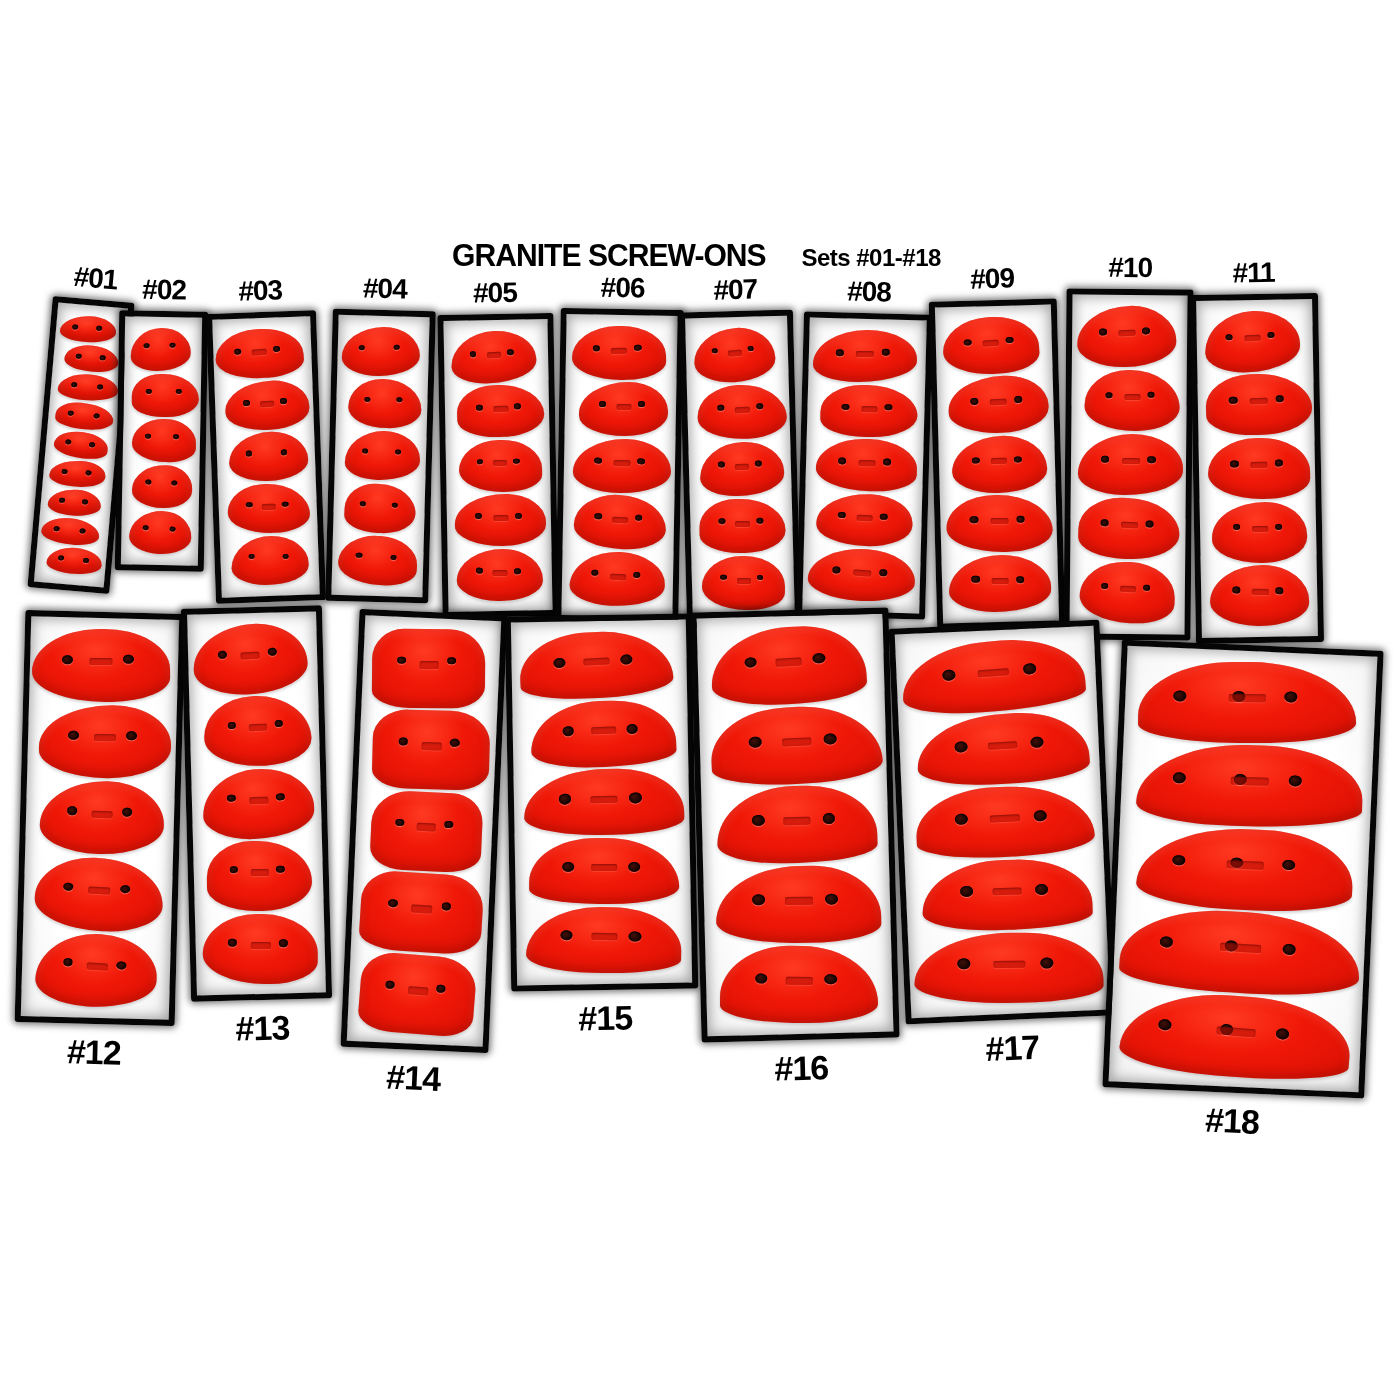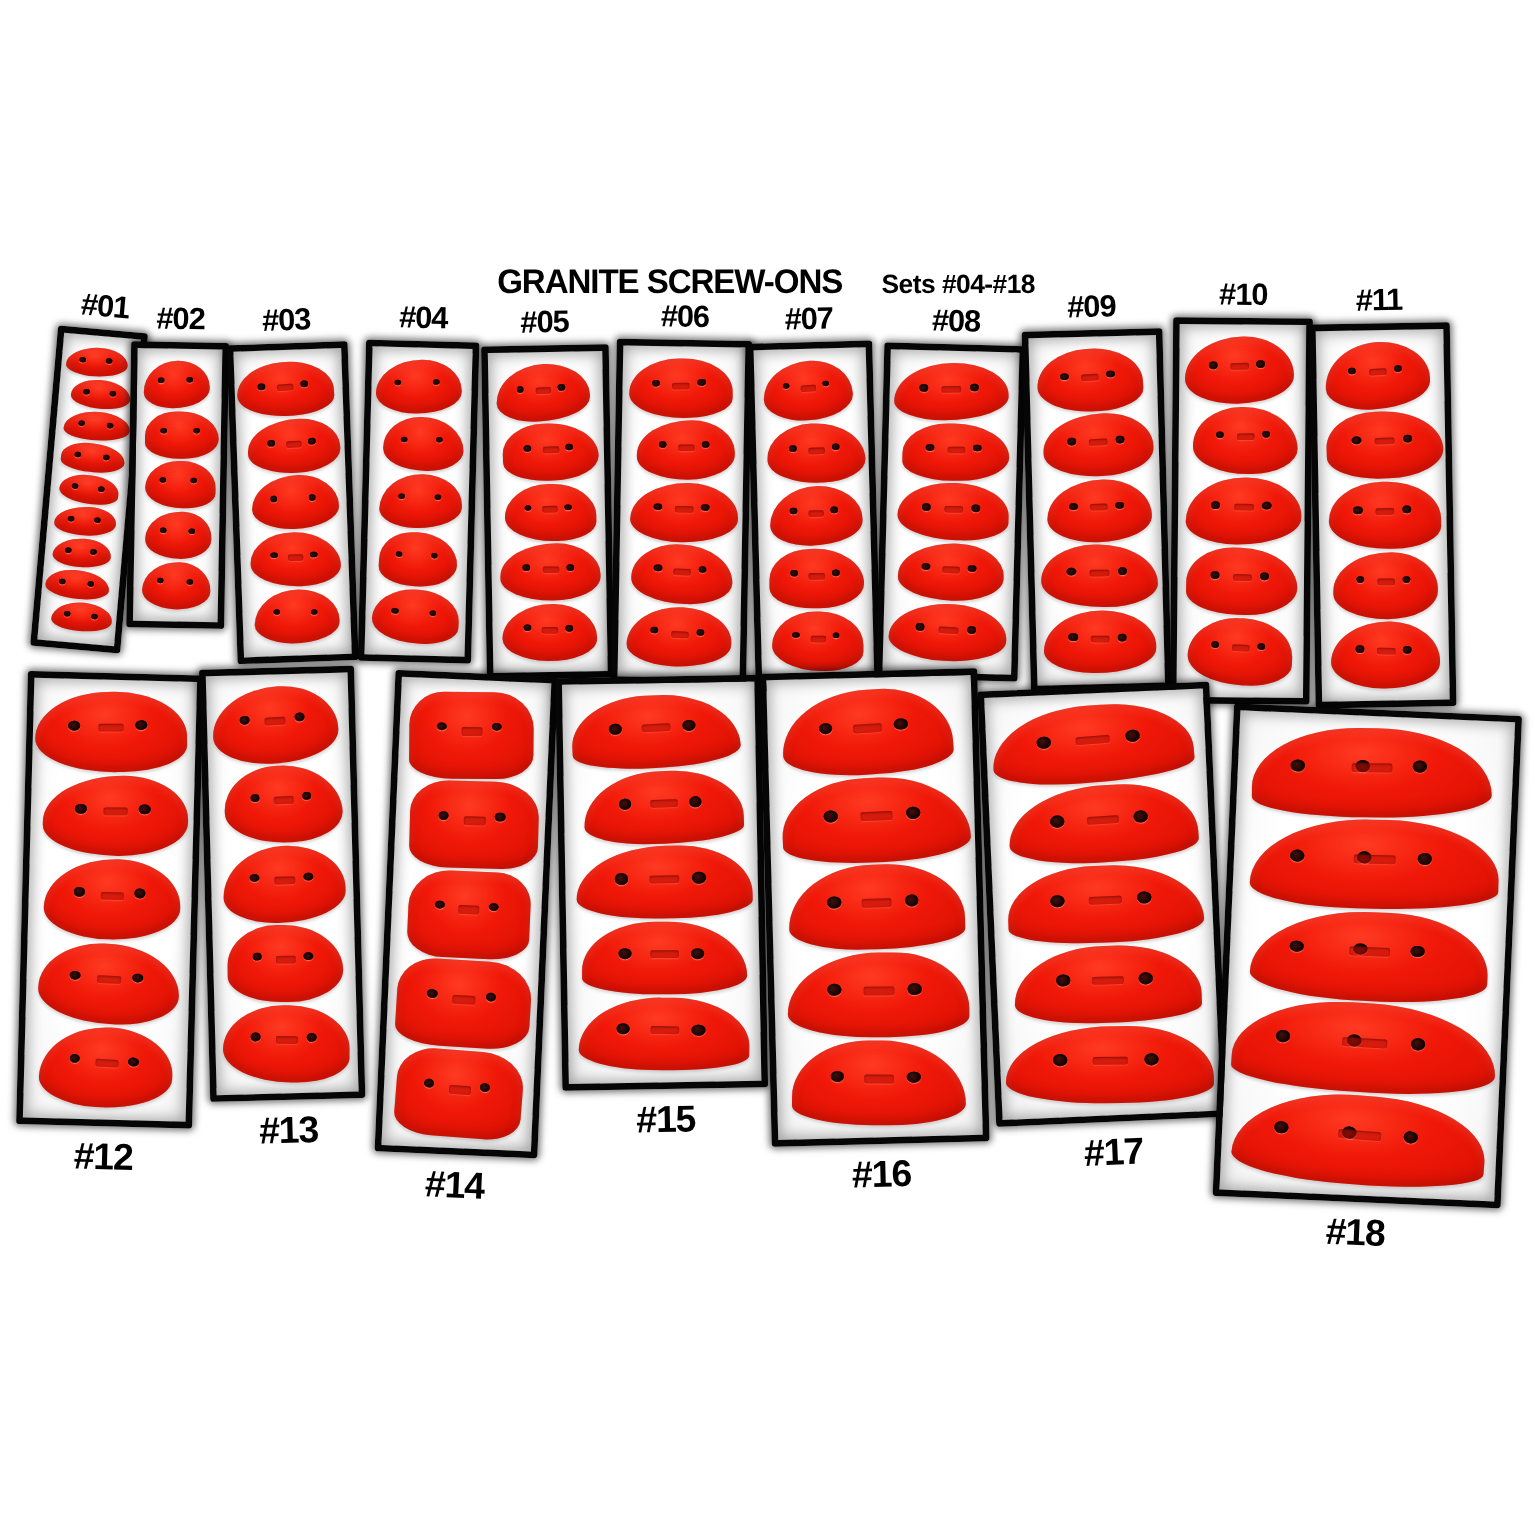--- a/index.html
+++ b/index.html
@@ -85,21 +85,21 @@
     background: rgba(185,16,6,0.55);
     box-shadow: inset 0 1px 2px rgba(80,4,0,0.55), 0 1px 1px rgba(255,120,100,0.35);
   }
 </style>
 </head>
 <body>
 
 <div class="page">
   <div class="header">
     <h1 class="title">GRANITE SCREW-ONS</h1>
-    <div class="subtitle">Sets #04-#18</div>
+    <div class="subtitle">Sets #01-#18</div>
   </div>
   <div class="board">
       <div class="panel" style="left: 40px; top: 299px; width: 82px; height: 292px; transform: rotate(5deg);">
         <div class="sheet">
           <div class="hold" style="width: 56px; height: 26px; border-radius: 54% 46% 52% 48% / 62% 58% 40% 38%; transform: translateX(-3px) rotate(-2deg);">
             <span class="hole" style="width: 6px; height: 4.9px; left: calc(26% - 3px); top: 9px;"></span>
             <span class="hole" style="width: 6px; height: 4.9px; left: calc(70% - 3px); top: 9px;"></span>
           </div>
           <div class="hold" style="width: 54px; height: 26px; border-radius: 47% 53% 45% 55% / 58% 64% 38% 42%; transform: translateX(3px) rotate(-1deg);">
             <span class="hole" style="width: 6px; height: 4.9px; left: calc(26% - 3px); top: 9px;"></span>

